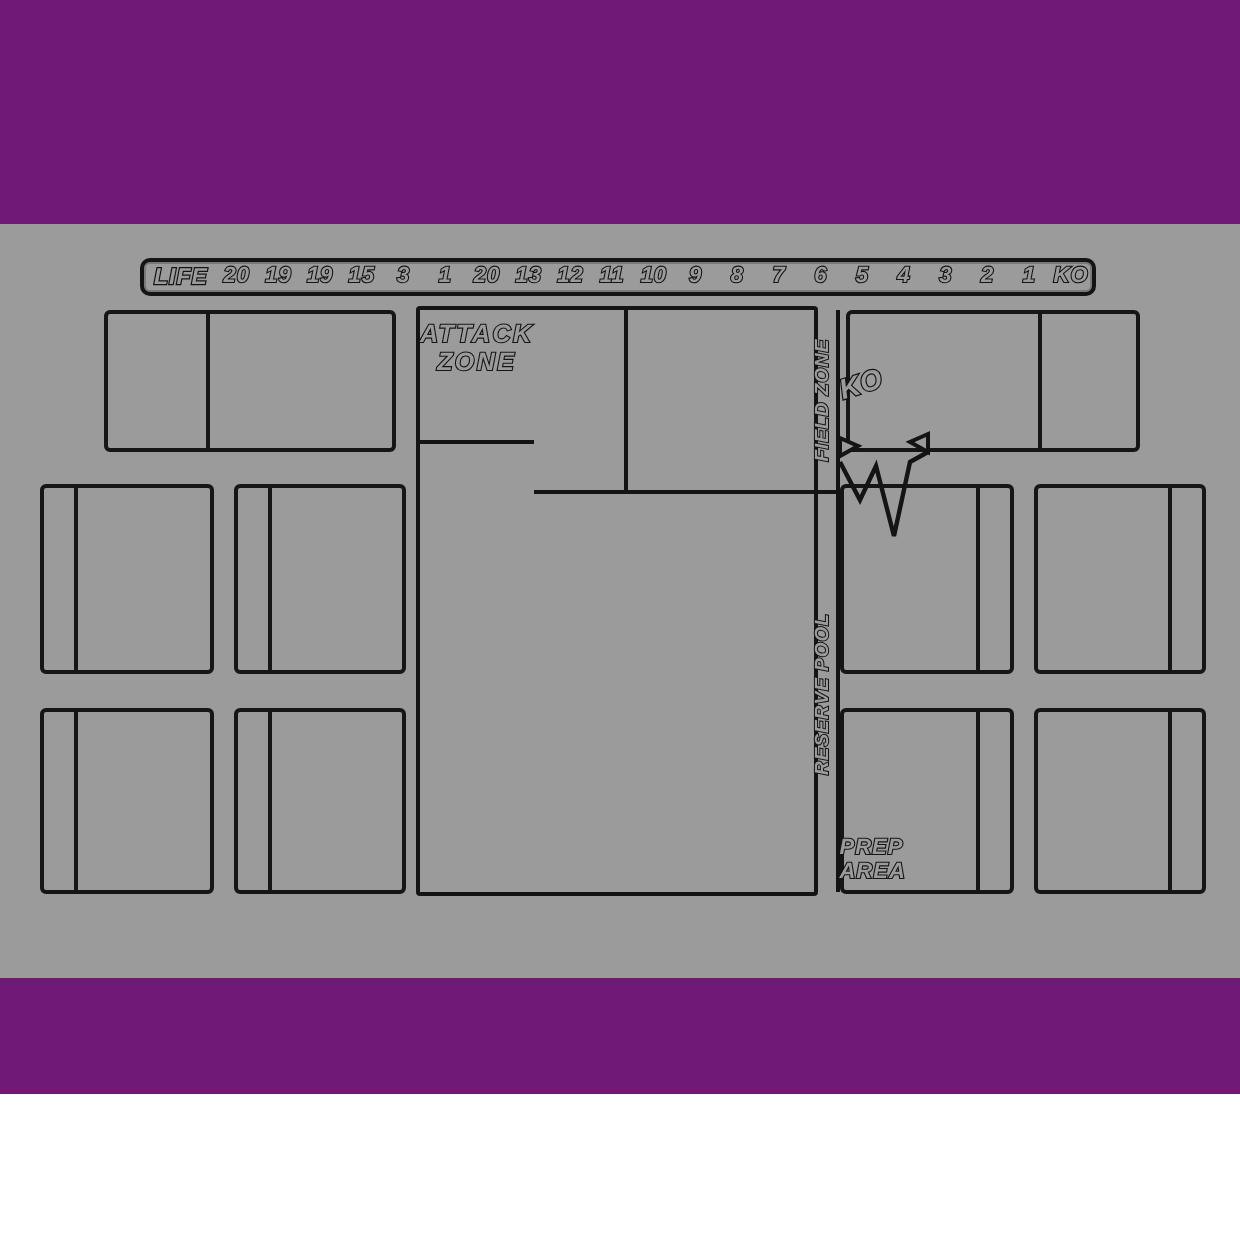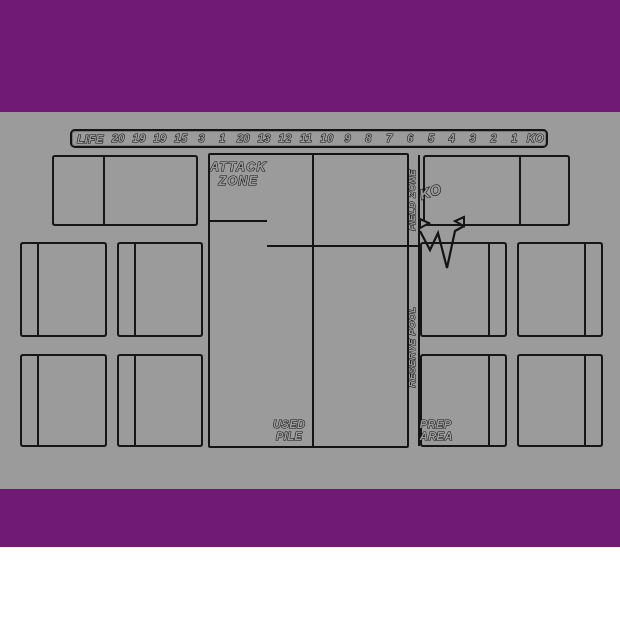--- a/index.html
+++ b/index.html
@@ -132,24 +132,20 @@
     </div>
     <div class="center-body">
       <div class="lm-wrap">
         <div class="lm-row top">
           <div class="cell-left"></div>
           <div class="cell-mid">
             <span class="btxt vlabel">FIELD ZONE</span>
           </div>
         </div>
         <div class="lm-row bottom">
-          <div class="cell-left">
-            <span class="btxt pile-label">USED
-PILE</span>
-          </div>
           <div class="cell-mid">
             <span class="btxt vlabel">RESERVE POOL</span>
           </div>
         </div>
       </div>
       <div class="col-right">
         <span class="btxt ko-label">KO</span>
         <svg class="burst" width="48" height="56" viewBox="0 0 48 56">
           <polygon points="2,4 11,8 2,13" fill="#9b9b9b" stroke="#141414" stroke-width="2"></polygon>
           <polygon points="46,2 37,6 46,11" fill="#9b9b9b" stroke="#141414" stroke-width="2"></polygon>

